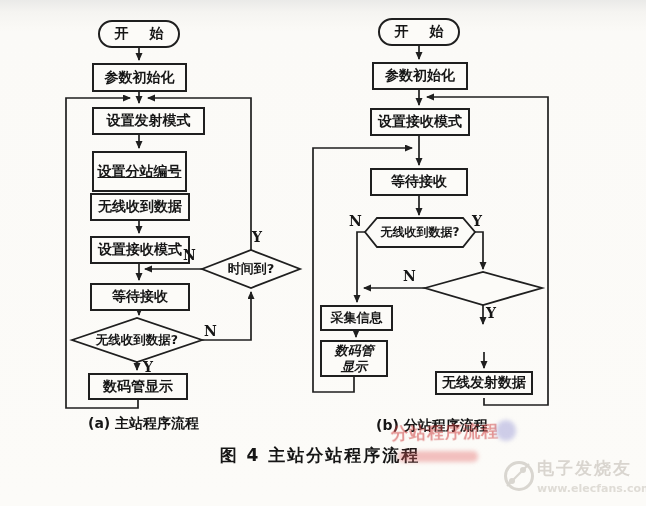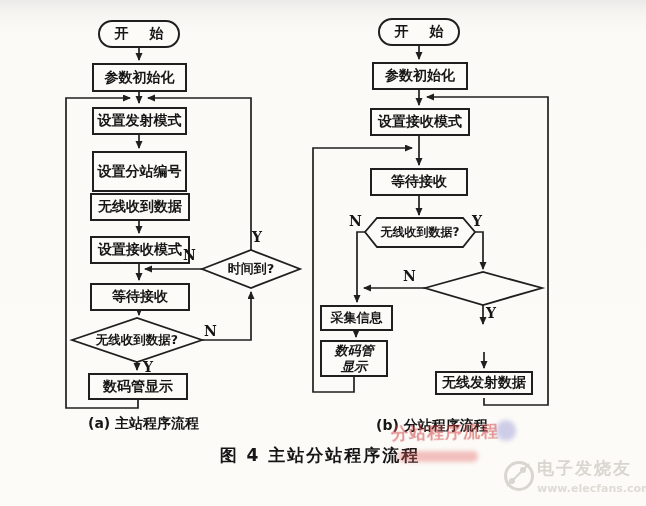--- a/index.html
+++ b/index.html
@@ -102,22 +102,22 @@
     <g>
       <circle cx="519" cy="476" r="13.5" fill="none" stroke="#d9d6d0" stroke-width="3"></circle>
       <line x1="507" y1="486" x2="529" y2="464" stroke="#d9d6d0" stroke-width="2"></line>
       <circle cx="512" cy="481" r="3" fill="#d9d6d0"></circle>
       <circle cx="523" cy="470" r="3" fill="#d9d6d0"></circle>
     </g>
   </svg>
 
   <div class="node stadium" style="left:98px;top:20px;width:82px;height:28px;">开  始</div>
   <div class="node" style="left:92px;top:63px;width:95px;height:29px;">参数初始化</div>
-  <div class="node" style="left:92px;top:107px;width:95px;height:28px;">设置发射模式</div>
-  <div class="node" style="left:92px;top:151px;width:95px;height:41px;">设置分站编号</div>
+  <div class="node" style="left:92px;top:107px;width:113px;height:28px;">设置发射模式</div>
+  <div class="node" style="left:92px;top:151px;width:95px;height:41px;text-decoration:underline;">设置分站编号</div>
   <div class="node" style="left:90px;top:193px;width:100px;height:28px;">无线收到数据</div>
   <div class="node" style="left:90px;top:236px;width:100px;height:28px;">设置接收模式</div>
   <div class="node" style="left:90px;top:283px;width:100px;height:28px;">等待接收</div>
   <div class="node" style="left:88px;top:373px;width:100px;height:27px;">数码管显示</div>
 
   <div class="dtext" style="left:77px;top:332px;width:120px;height:16px;font-size:12.5px;">无线收到数据?</div>
   <div class="dtext" style="left:211px;top:261px;width:80px;height:16px;font-size:13px;">时间到?</div>
 
   <div class="lbl" style="left:252px;top:230px;">Y</div>
   <div class="lbl" style="left:183px;top:248px;">N</div>

